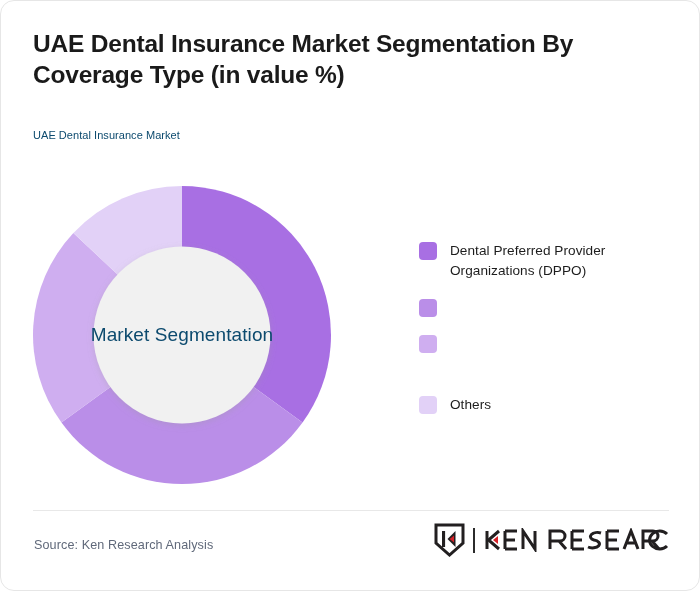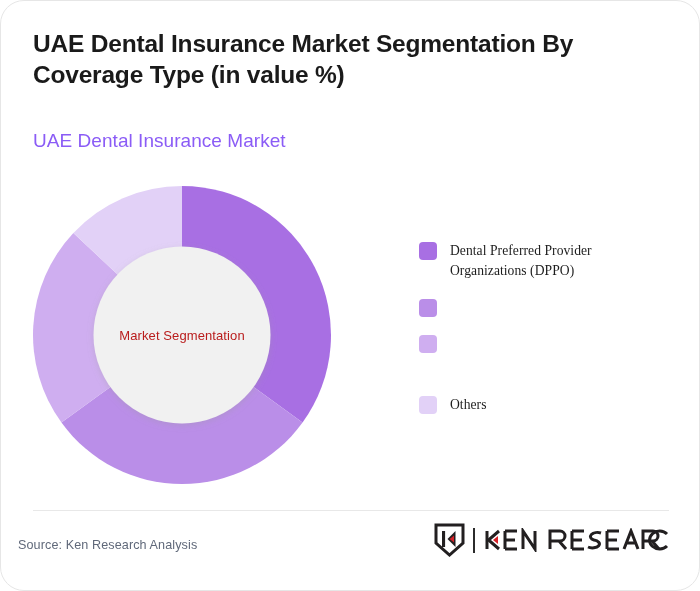--- a/index.html
+++ b/index.html
@@ -13,42 +13,42 @@
     font-family: "Liberation Sans", sans-serif;
     overflow: hidden;
   }
   #card {
     position: relative;
     box-sizing: border-box;
     width: 700px;
     height: 591px;
     background: #ffffff;
     border: 1px solid #e6e6e6;
-    border-radius: 24px;
+    border-radius: 14px;
     overflow: hidden;
   }
 
   
   #header {
     position: absolute;
     left: 32px;
     top: 28px;
     width: 620px;
   }
   #chart-title {
     font-size: 24.5px;
     font-weight: bold;
     color: #1a1a1a;
     line-height: 1.26;
     letter-spacing: -0.2px;
     margin: 0;
   }
   .subtitle {
-    font-size: 19px;
-    color: #8b5cf6;
+    font-size: 11px;
+    color: #0c4a6e;
     line-height: 1.47;
     letter-spacing: 0.05px;
     margin-top: 36px;
   }
   #subtitle-block {
     margin-top: 14px;
   }
 
   
   #donut-wrap {
@@ -69,22 +69,22 @@
     left: 0;
     top: 0;
     width: 300px;
     height: 300px;
     display: flex;
     align-items: center;
     justify-content: center;
     pointer-events: none;
   }
   #donut-center-text {
-    font-size: 13px;
-    color: #b91c1c;
+    font-size: 19px;
+    color: #0c4a6e;
     letter-spacing: 0.1px;
     white-space: nowrap;
   }
 
   
   #legend {
     position: absolute;
     left: 418px;
     top: 240px;
     width: 250px;
@@ -101,35 +101,34 @@
     height: 18px;
     border-radius: 4px;
     margin-top: 1px;
   }
   .legend-label {
     margin-left: 13px;
     font-size: 13.6px;
     color: #1d1d1d;
     line-height: 1.48;
     letter-spacing: 0.05px;
-    font-family: Liberation Serif, serif;
   }
 
   
   #footer-divider {
     position: absolute;
     left: 32px;
     top: 509px;
     width: 636px;
     height: 1px;
     background: #e8e8e8;
   }
   #source-text {
     position: absolute;
-    left: 17px;
+    left: 33px;
     top: 537px;
     font-size: 12.6px;
     color: #60697a;
     letter-spacing: 0.1px;
   }
   #logo {
     position: absolute;
     right: 30px;
     top: 522px;
     display: flex;

